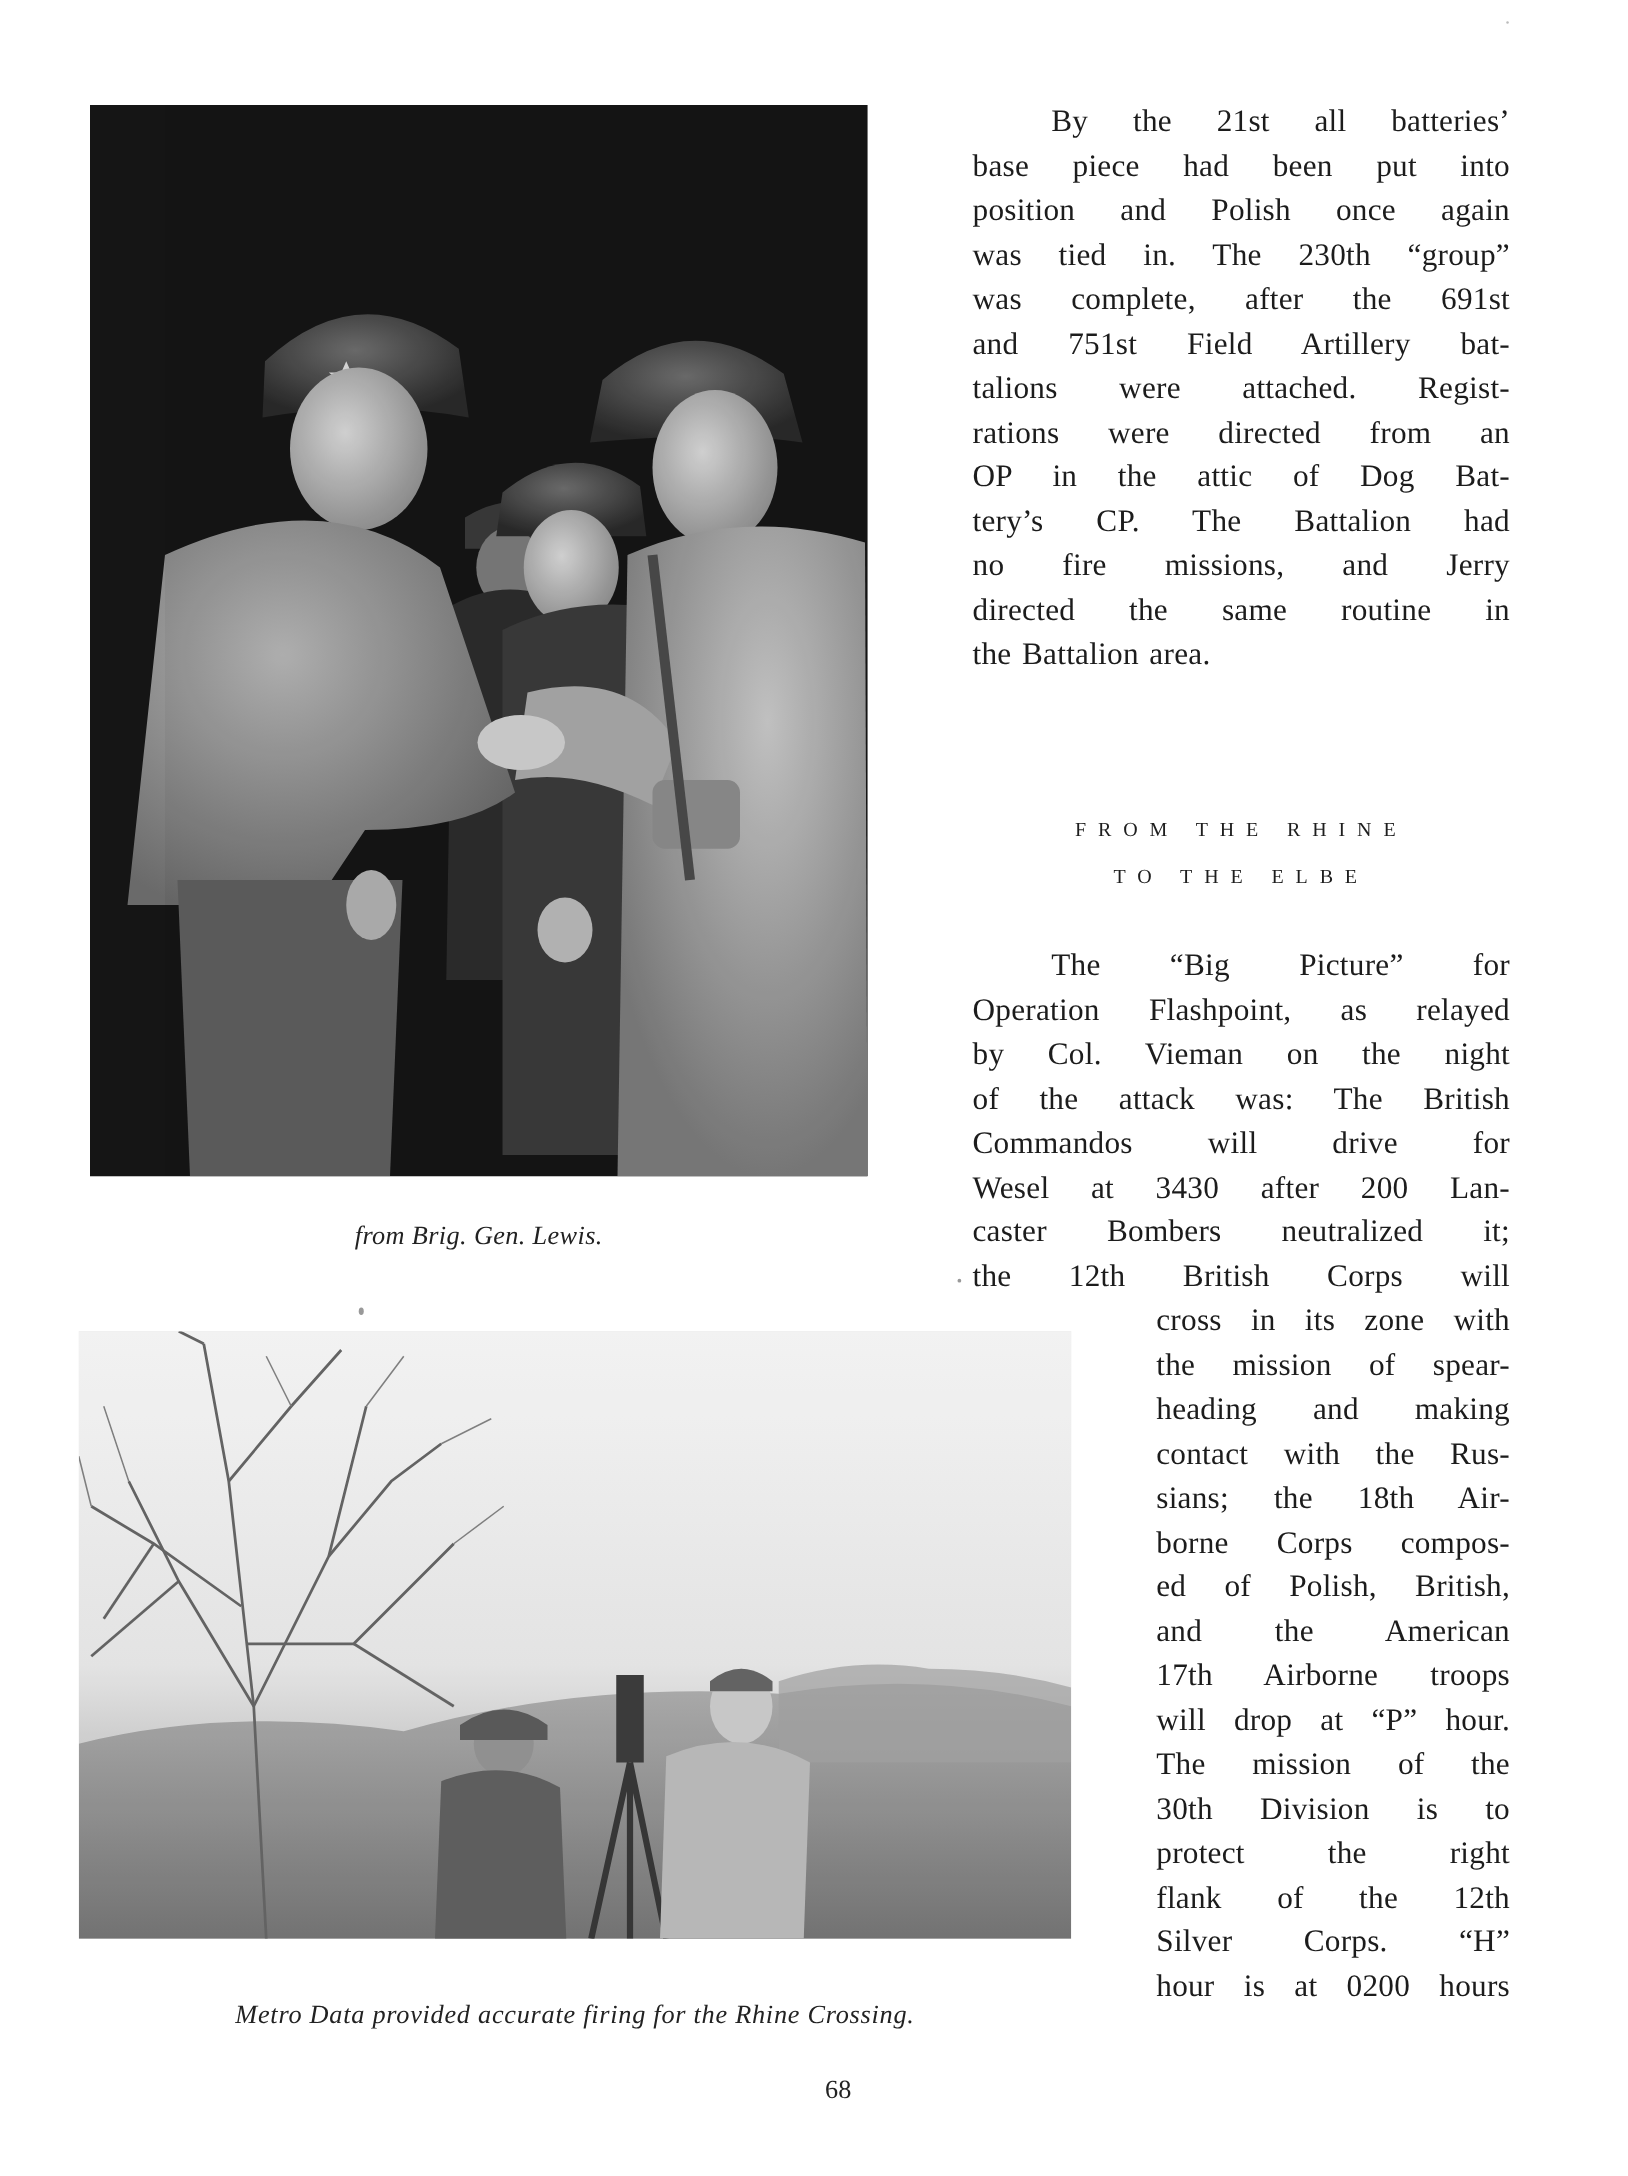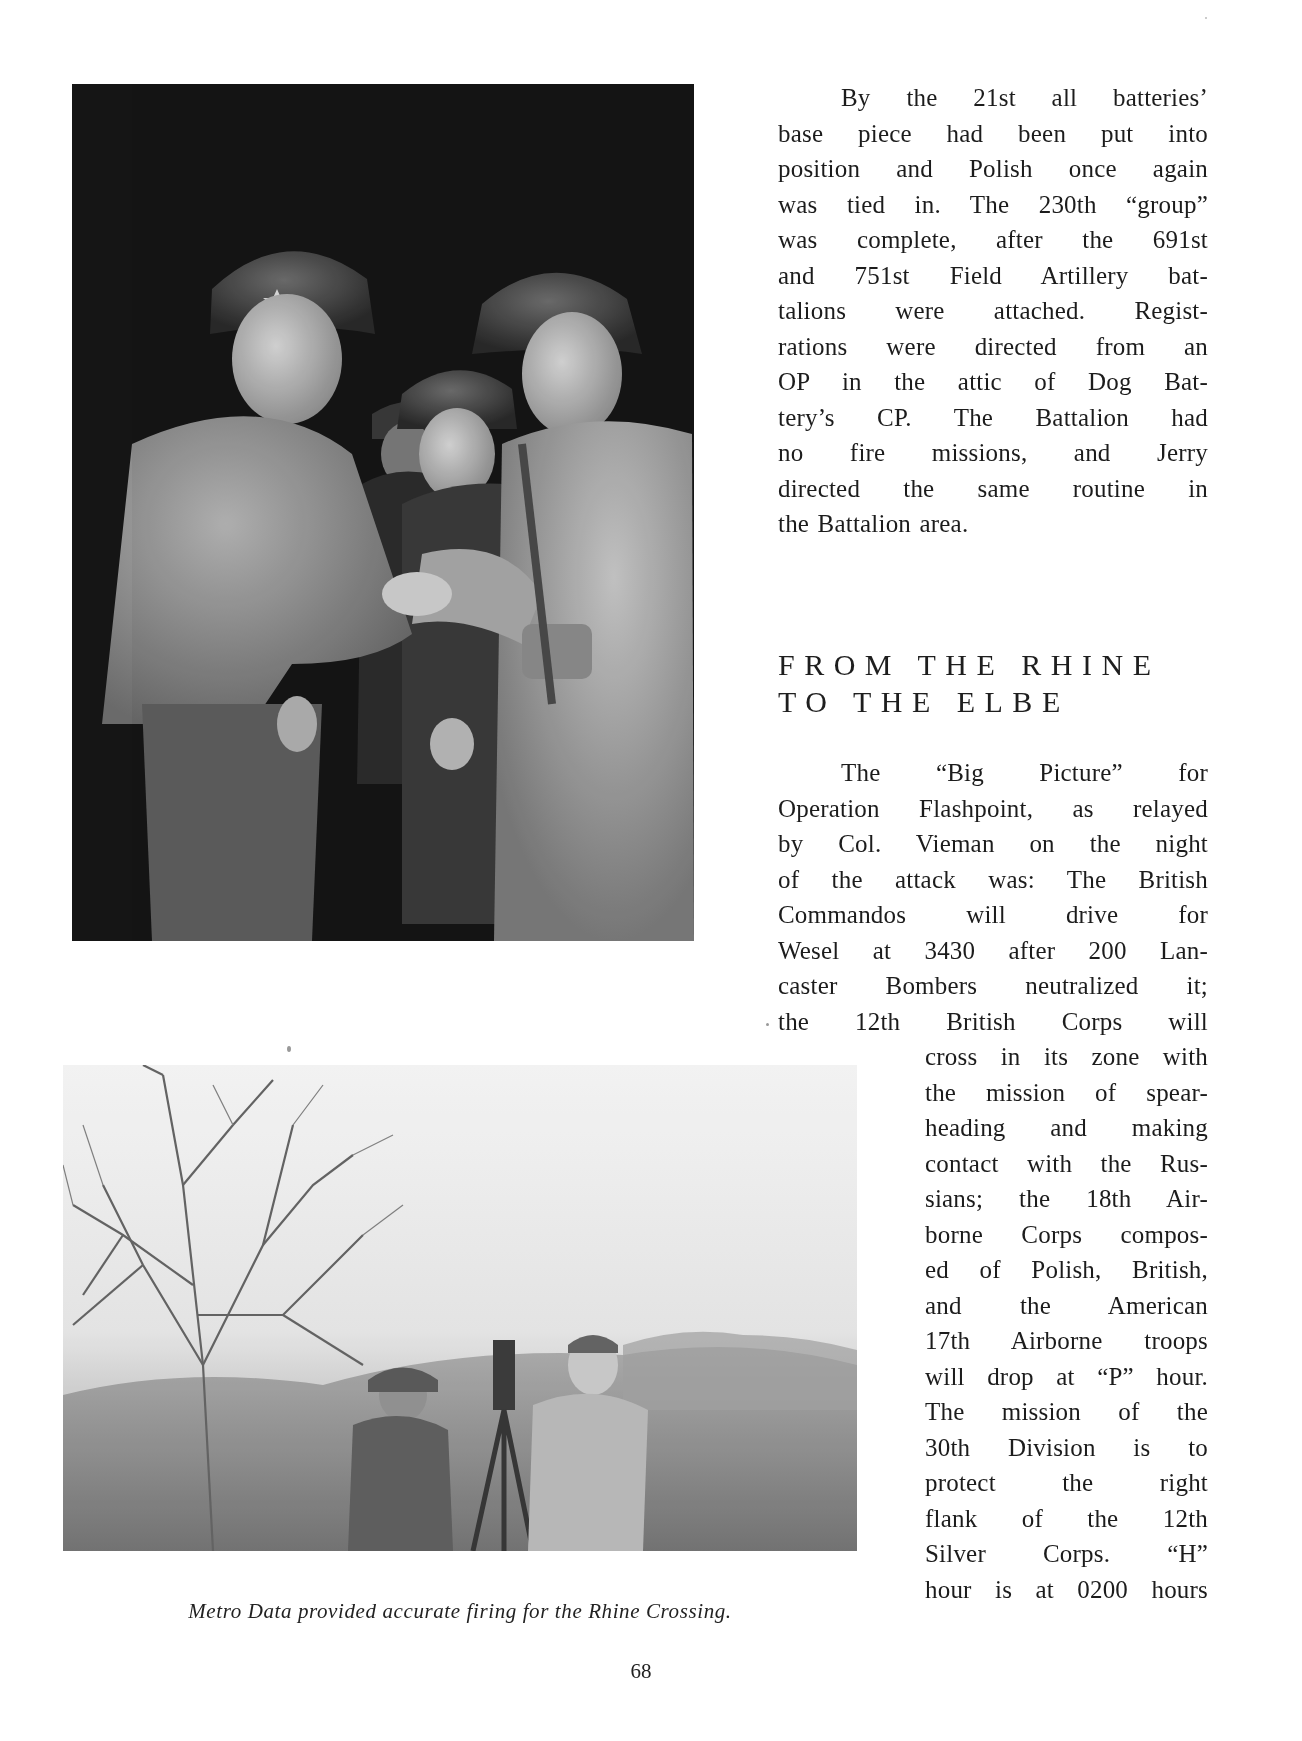--- a/index.html
+++ b/index.html
@@ -29,26 +29,26 @@
     text-align: justify; text-align-last: justify; white-space: nowrap;
     letter-spacing: 0.2px; word-spacing: 2px;
   }
   .col-line.last { text-align-last: left; }
   .col-line.indent { padding-left: 63px; box-sizing: border-box; }
   .col-line.wide { left: 778px; width: 430px; }
   .col-line.narrow { left: 925px; width: 283px; }
 
   
   .heading-line {
-    position: absolute; left: 778px; width: 430px; 
-    font-size: 30px; line-height: 36px; letter-spacing: 9.5px; color: #1e1e1e;
+    position: absolute; left: 778px; width: 430px; text-align: center;
+    font-size: 16px; line-height: 36px; letter-spacing: 9.5px; color: #1e1e1e;
   }
 
   .page-number {
-    position: absolute; left: 601px; width: 80px; top: 1656px; text-align: center;
+    position: absolute; left: 601px; width: 80px; top: 1656px; text-align: right;
     font-size: 21px; line-height: 30px; color: #222;
   }
 
   .scan-mark { position: absolute; background: #bbb; border-radius: 50%; }
 </style>
 </head>
 <body>
 
 <div class="photo" id="photo-ceremony">
   <svg viewBox="0 0 622 857" preserveAspectRatio="none">
@@ -94,20 +94,21 @@
     <path d="M60 360 q130 -60 220 10 l60 180 q-40 30 -120 30 l-40 60 h-150z" fill="url(#g-jacket)"></path>
     <path d="M70 620 h180 l-10 237 h-160z" fill="#5e5e5e"></path>
     <ellipse cx="225" cy="640" rx="20" ry="28" fill="#b0b0b0"></ellipse>
 
     <ellipse cx="345" cy="510" rx="35" ry="22" fill="#d0d0d0"></ellipse>
     <rect x="60" y="0" width="562" height="857" fill="#000" opacity="0.04"></rect>
   </svg>
 </div>
 
 <div class="caption" id="caption-ceremony">
+  <div>from Brig. Gen. Lewis.</div>
 </div>
 
 <div class="photo" id="photo-metro">
   <svg viewBox="0 0 794 486" preserveAspectRatio="none">
     <defs>
       <linearGradient id="g-sky" x1="0" y1="0" x2="0" y2="1">
         <stop offset="0" stop-color="#f2f2f2"></stop>
           <stop offset="0.55" stop-color="#e2e2e2"></stop>
           <stop offset="1" stop-color="#8f8f8f"></stop>
       </linearGradient>

